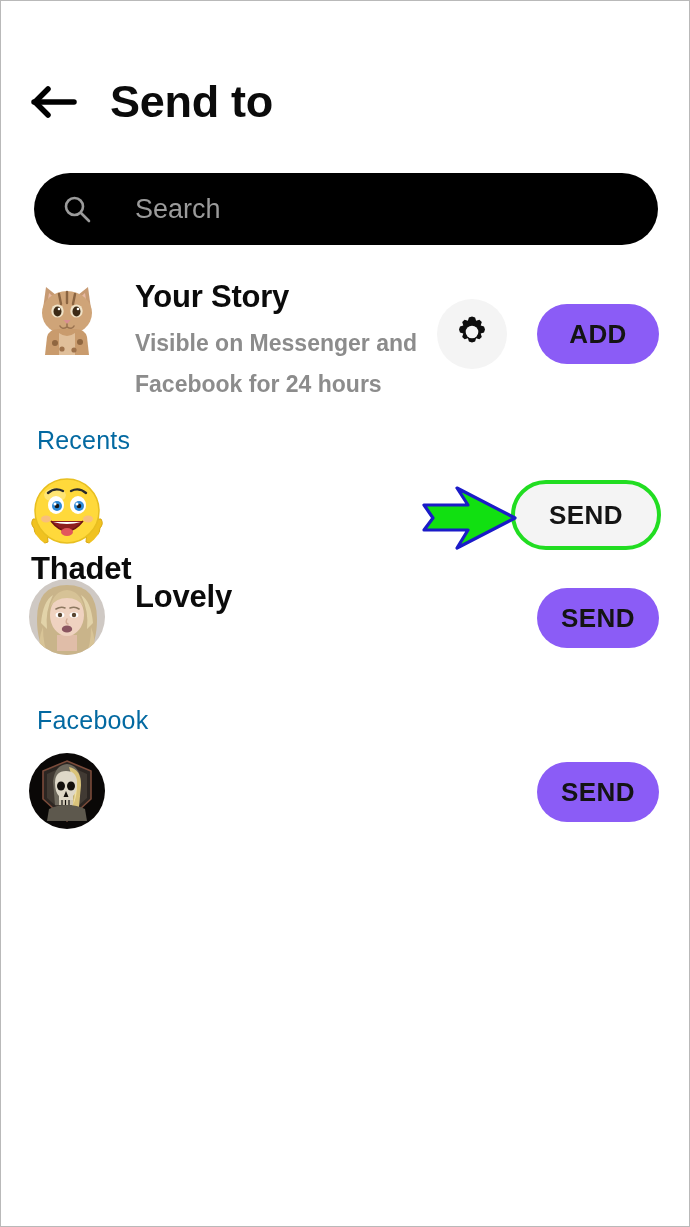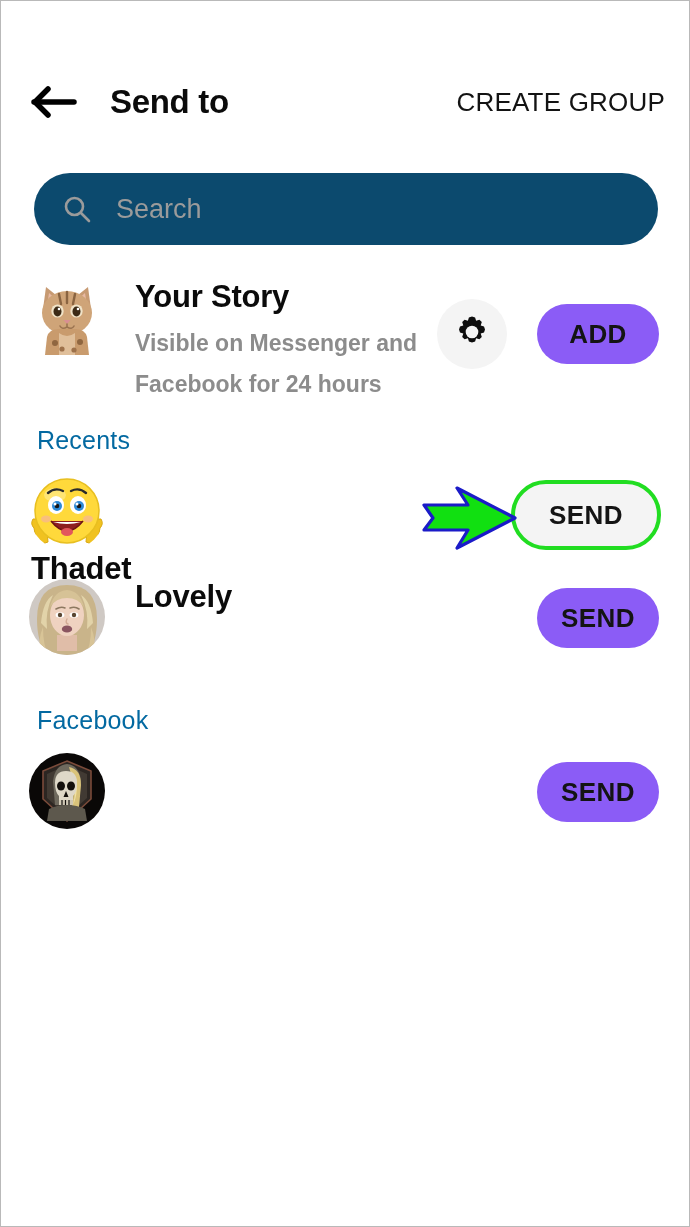--- a/index.html
+++ b/index.html
@@ -39,21 +39,21 @@
     height: 62px;
     margin-left: 22px;
     display: flex;
     align-items: center;
     justify-content: center;
     cursor: pointer;
   }
   .back-btn svg { display: block; }
   .page-title {
     margin-left: 25px;
-    font-size: 33px;
+    font-size: 45px;
     font-weight: bold;
     color: #0b0b0b;
     letter-spacing: -0.3px;
     white-space: nowrap;
   }
   .create-group {
     position: absolute;
     right: 26px;
     top: 50%;
     transform: translateY(-50%);
@@ -65,25 +65,26 @@
   }
 
   
   .search-bar {
     position: absolute;
     left: 33px;
     top: 172px;
     width: 624px;
     height: 72px;
     box-sizing: border-box;
-    background: #0c4a6e;
+    background: #000000;
     border-radius: 36px;
     display: flex;
     align-items: center;
     cursor: text;
+    gap: 19px;
   }
   .search-icon {
     margin-left: 28px;
     width: 30px;
     height: 30px;
     display: flex;
     align-items: center;
     justify-content: center;
   }
   .search-placeholder {
@@ -189,21 +190,20 @@
   <div class="header">
     <div class="back-btn">
       <span>
         <svg width="46" height="34" viewBox="0 0 46 34">
           <path d="M3 17 H43" stroke="#000" stroke-width="5.5" stroke-linecap="round" fill="none"></path>
           <path d="M17 4 L4 17 L17 30" stroke="#000" stroke-width="5.5" stroke-linecap="round" stroke-linejoin="round" fill="none"></path>
         </svg>
       </span>
     </div>
     <div class="page-title">Send to</div>
-    <div class="create-group">CREATE GROUP</div>
   </div>
 
   <div class="search-bar">
     <span class="search-icon">
       <svg width="30" height="30" viewBox="0 0 30 30">
         <circle cx="12.5" cy="12.5" r="8.5" stroke="#9b9b9b" stroke-width="2.6" fill="none"></circle>
         <path d="M19 19 L27 27" stroke="#9b9b9b" stroke-width="2.6" stroke-linecap="round"></path>
       </svg>
     </span>
     <span class="search-placeholder">Search</span>

